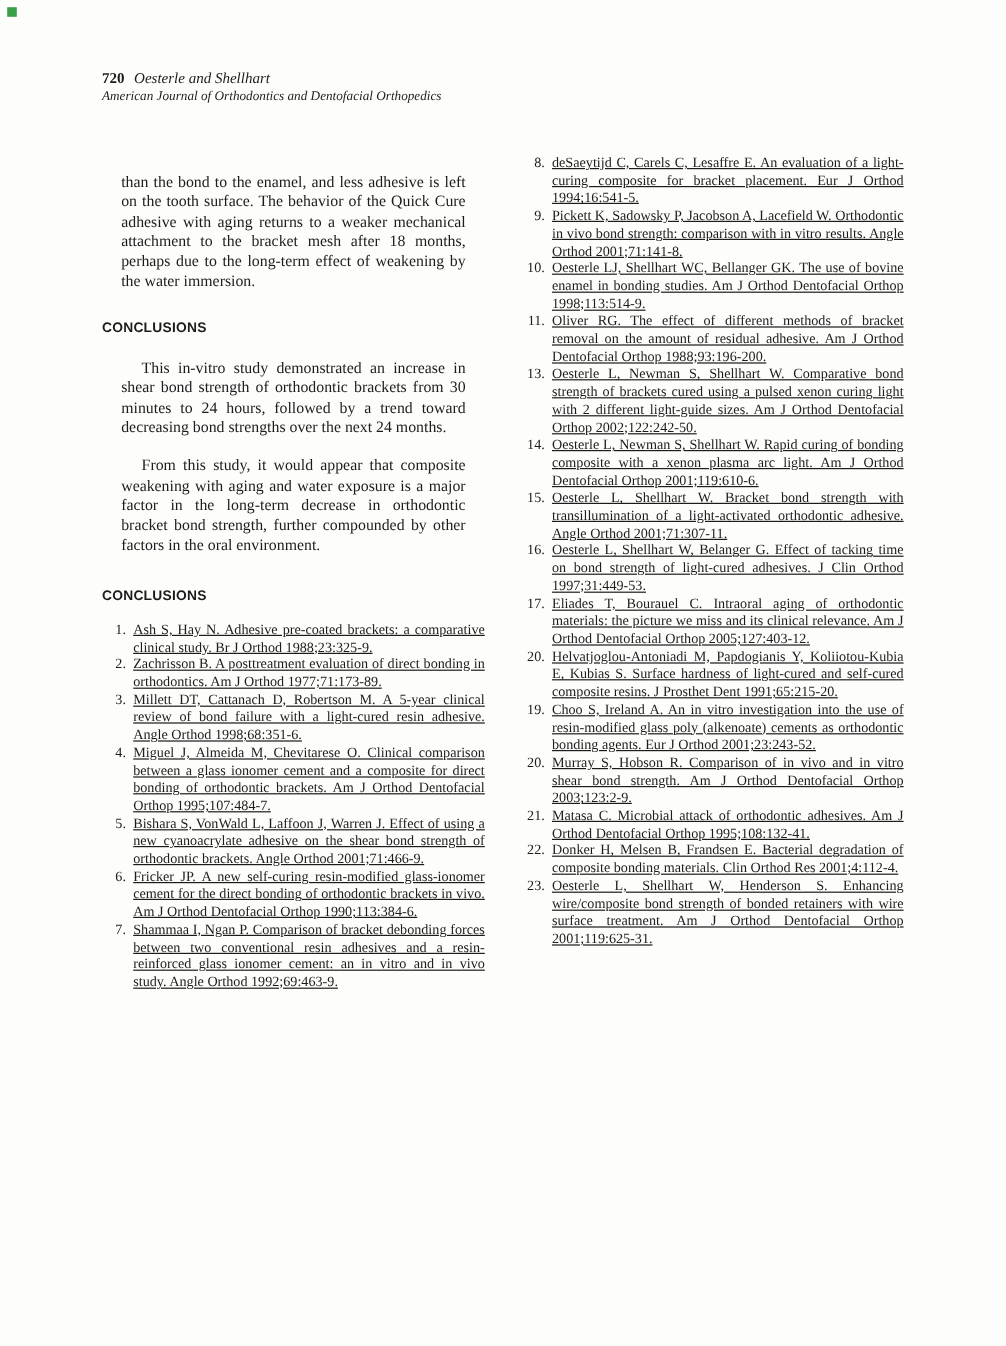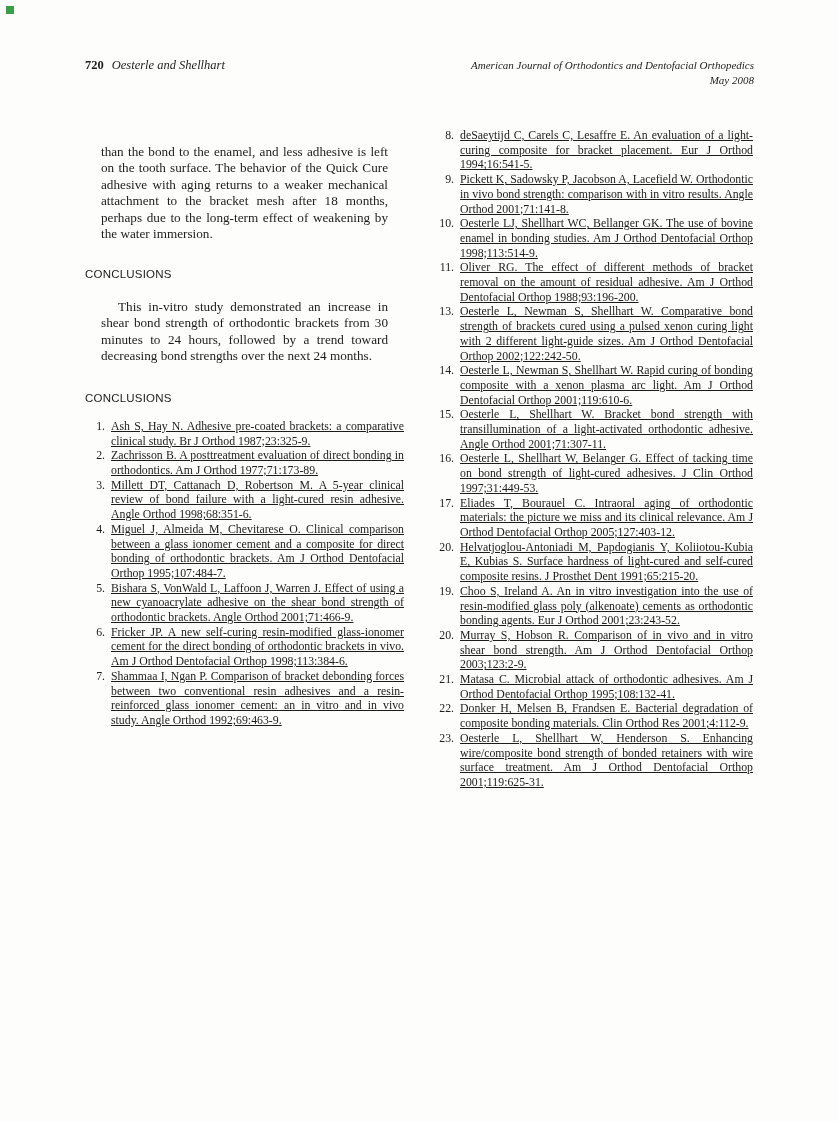--- a/index.html
+++ b/index.html
@@ -16,38 +16,39 @@
     width: 8px; height: 8px; background: #3aa048;
   }
   .page {
     position: absolute; inset: 0;
     padding: 58px 84px 0 85px;
     box-sizing: border-box;
   }
   .header {
     display: flex; justify-content: space-between; align-items: flex-start;
     font-size: 12.5px;
+    flex-direction: column;
   }
   .header-left { white-space: nowrap; }
   .pagenum { font-weight: bold; margin-right: 8px; }
   .running-title { font-style: italic; }
   .header-right {
-    text-align: right; font-style: italic;
+    text-align: left; font-style: italic;
     font-size: 11px; line-height: 15px;
   }
   .columns { display: flex; gap: 30px; margin-top: 40px; }
   .col { width: 319px; box-sizing: border-box; }
 
   .body-text { font-size: 13.2px; line-height: 16.4px; text-align: justify; }
   .body-text p { margin: 16px; }
   p.indent { text-indent: 17px; }
 
   .section-heading {
     font-family: "Liberation Sans", sans-serif;
-    font-weight: normal;
+    font-weight: bold;
     font-size: 11.5px;
     letter-spacing: 0.2px;
     margin: 24px 0 10px 0;
   }
   .section-heading.refs { margin-top: 26px; margin-bottom: 12px; }
 
   .ref-list {
     margin: 0; padding: 0; list-style: none;
     font-size: 11.8px; line-height: 14.7px;
   }
@@ -61,38 +62,38 @@
 <div class="reg-mark"></div>
 
 <div class="page">
 
   <div class="header">
     <div class="header-left">
       <span class="pagenum">720</span><span class="running-title">Oesterle and Shellhart</span>
     </div>
     <div class="header-right">
       <div>American Journal of Orthodontics and Dentofacial Orthopedics</div>
-      <div>May 2008</div>
     </div>
   </div>
 
   <div class="columns">
 
     <div class="col">
       <div class="body-text">
         <p>than the bond to the enamel, and less adhesive is left on the tooth surface. The behavior of the Quick Cure adhesive with aging returns to a weaker mechanical attachment to the bracket mesh after 18 months, perhaps due to the long-term effect of weakening by the water immersion.</p>
         <h2 class="section-heading">CONCLUSIONS</h2>
         <p class="indent">This in-vitro study demonstrated an increase in shear bond strength of orthodontic brackets from 30 minutes to 24 hours, followed by a trend toward decreasing bond strengths over the next 24 months.</p>
+        <p class="indent">From this study, it would appear that composite weakening with aging and water exposure is a major factor in the long-term decrease in orthodontic bracket bond strength, further compounded by other factors in the oral environment.</p>
         <h2 class="section-heading refs">CONCLUSIONS</h2>
       </div>
       <ol class="ref-list">
 
           <li class="ref-item">
             <span class="ref-num">1.</span>
-            <span class="ref-text">Ash S, Hay N. Adhesive pre-coated brackets: a comparative clinical study. Br J Orthod 1987;23:325-9.</span>
+            <span class="ref-text">Ash S, Hay N. Adhesive pre-coated brackets: a comparative clinical study. Br J Orthod 1988;23:325-9.</span>
           </li>
 
           <li class="ref-item">
             <span class="ref-num">2.</span>
             <span class="ref-text">Zachrisson B. A posttreatment evaluation of direct bonding in orthodontics. Am J Orthod 1977;71:173-89.</span>
           </li>
 
           <li class="ref-item">
             <span class="ref-num">3.</span>
             <span class="ref-text">Millett DT, Cattanach D, Robertson M. A 5-year clinical review of bond failure with a light-cured resin adhesive. Angle Orthod 1998;68:351-6.</span>
@@ -103,21 +104,21 @@
             <span class="ref-text">Miguel J, Almeida M, Chevitarese O. Clinical comparison between a glass ionomer cement and a composite for direct bonding of orthodontic brackets. Am J Orthod Dentofacial Orthop 1995;107:484-7.</span>
           </li>
 
           <li class="ref-item">
             <span class="ref-num">5.</span>
             <span class="ref-text">Bishara S, VonWald L, Laffoon J, Warren J. Effect of using a new cyanoacrylate adhesive on the shear bond strength of orthodontic brackets. Angle Orthod 2001;71:466-9.</span>
           </li>
 
           <li class="ref-item">
             <span class="ref-num">6.</span>
-            <span class="ref-text">Fricker JP. A new self-curing resin-modified glass-ionomer cement for the direct bonding of orthodontic brackets in vivo. Am J Orthod Dentofacial Orthop 1998;113:384-6.</span>
+            <span class="ref-text">Fricker JP. A new self-curing resin-modified glass-ionomer cement for the direct bonding of orthodontic brackets in vivo. Am J Orthod Dentofacial Orthop 1990;113:384-6.</span>
           </li>
 
           <li class="ref-item">
             <span class="ref-num">7.</span>
             <span class="ref-text">Shammaa I, Ngan P. Comparison of bracket debonding forces between two conventional resin adhesives and a resin-reinforced glass ionomer cement: an in vitro and in vivo study. Angle Orthod 1992;69:463-9.</span>
           </li>
         </ol>
     </div>
 
     <div class="col">
@@ -184,21 +185,21 @@
             <span class="ref-text">Murray S, Hobson R. Comparison of in vivo and in vitro shear bond strength. Am J Orthod Dentofacial Orthop 2003;123:2-9.</span>
           </li>
 
           <li class="ref-item">
             <span class="ref-num">21.</span>
             <span class="ref-text">Matasa C. Microbial attack of orthodontic adhesives. Am J Orthod Dentofacial Orthop 1995;108:132-41.</span>
           </li>
 
           <li class="ref-item">
             <span class="ref-num">22.</span>
-            <span class="ref-text">Donker H, Melsen B, Frandsen E. Bacterial degradation of composite bonding materials. Clin Orthod Res 2001;4:112-9.</span>
+            <span class="ref-text">Donker H, Melsen B, Frandsen E. Bacterial degradation of composite bonding materials. Clin Orthod Res 2001;4:112-4.</span>
           </li>
 
           <li class="ref-item">
             <span class="ref-num">23.</span>
             <span class="ref-text">Oesterle L, Shellhart W, Henderson S. Enhancing wire/composite bond strength of bonded retainers with wire surface treatment. Am J Orthod Dentofacial Orthop 2001;119:625-31.</span>
           </li>
         </ol>
     </div>
 
   </div>

